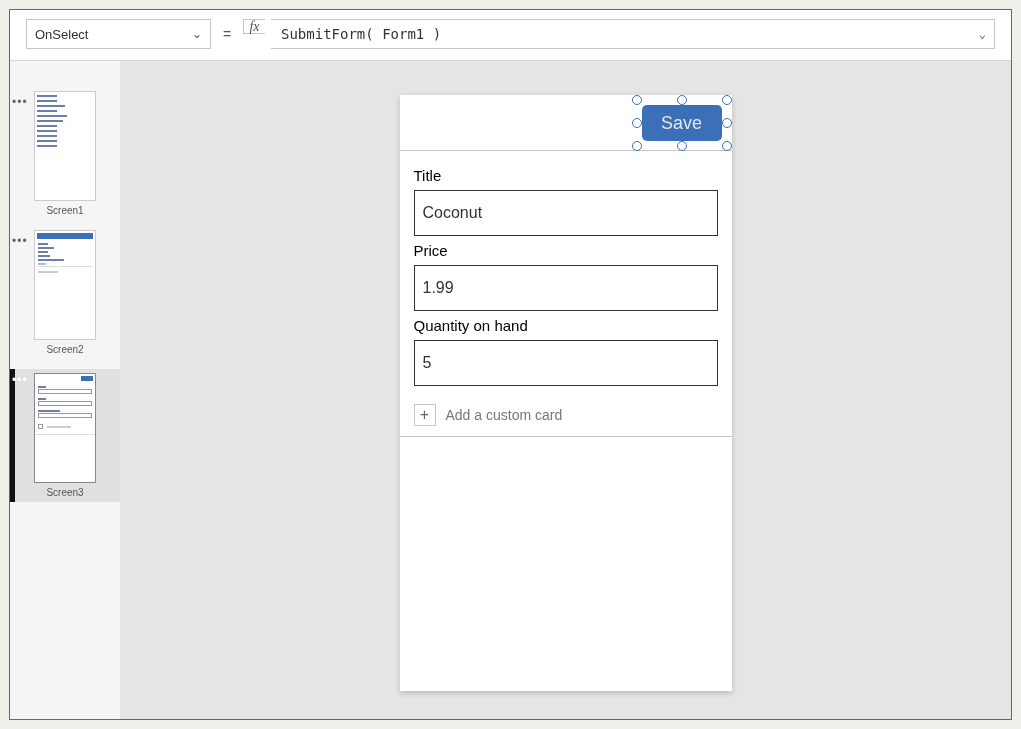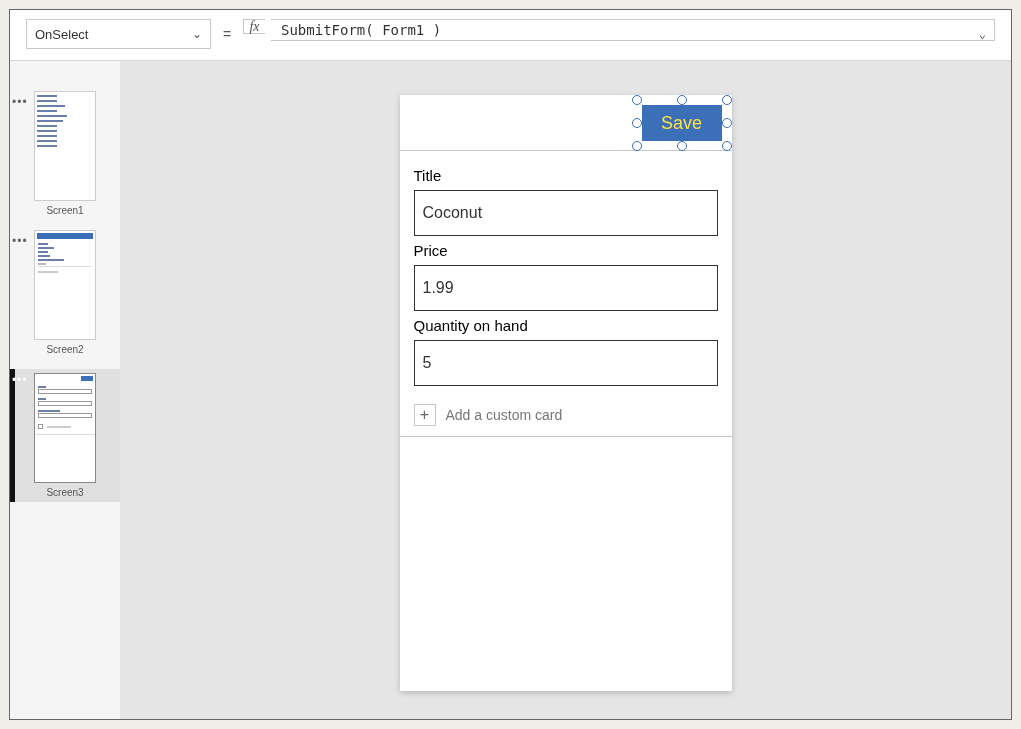--- a/index.html
+++ b/index.html
@@ -25,21 +25,21 @@
   .equals {
     width:20px; height:30px; display:flex; align-items:center; justify-content:center;
     font-size:14px; color:#555;
   }
   .fx-box {
     width:22px; height:15px; border-left:1px solid #c7c7c7; border-top:1px solid #c7c7c7; border-bottom:1px solid #c7c7c7;
     display:flex; align-items:center; justify-content:center; background:#fff;
     font-style:italic; font-family:"Times New Roman", serif; font-size:14px; color:#555;
   }
   .formula-input {
-    flex:1; height:22px; border:1px solid #c7c7c7; border-left:none; background:#fff;
+    flex:1; height:30px; border:1px solid #c7c7c7; border-left:none; background:#fff;
     display:flex; align-items:center; padding:0 10px; font-family:"Segoe UI", monospace; font-size:14px; color:#333;
     position:relative;
   }
   .formula-input .expand {
     position:absolute; right:8px; top:7px; font-size:12px; color:#555; cursor:pointer;
   }
 
   
   .workspace {
     position:absolute; top:50px; left:0; right:0; bottom:0; background:#e5e5e5;
@@ -88,22 +88,22 @@
     margin-top:34px; width:332px; height:596px; background:#fff;
     box-shadow:0 2px 6px rgba(0,0,0,0.2); position:relative;
   }
   .phone-header {
     height:56px; background:#fff; position:relative; border-bottom:1px solid #c6c6c6;
   }
   .save-btn-wrap {
     position:absolute; top:10px; right:10px; width:80px; height:36px;
   }
   .save-btn {
-    width:100%; height:100%; background:#3b6fb7; color:#fde047; font-size:18px;
-    display:flex; align-items:center; justify-content:center; border-radius:0;
+    width:100%; height:100%; background:#3b6fb7; color:#e5e5e5; font-size:18px;
+    display:flex; align-items:center; justify-content:center; border-radius:5px;
     cursor:pointer;
   }
   
   .sel-box { position:absolute; inset:-6px; border:1px dashed rgba(0,0,0,0); pointer-events:none; }
   .handle {
     position:absolute; width:10px; height:10px; background:#fff; border:1.5px solid #3b6fb7; border-radius:50%;
   }
   .h-tl { top:-5px; left:-5px; }
   .h-tc { top:-5px; left:calc(50% - 5px); }
   .h-tr { top:-5px; right:-5px; }

